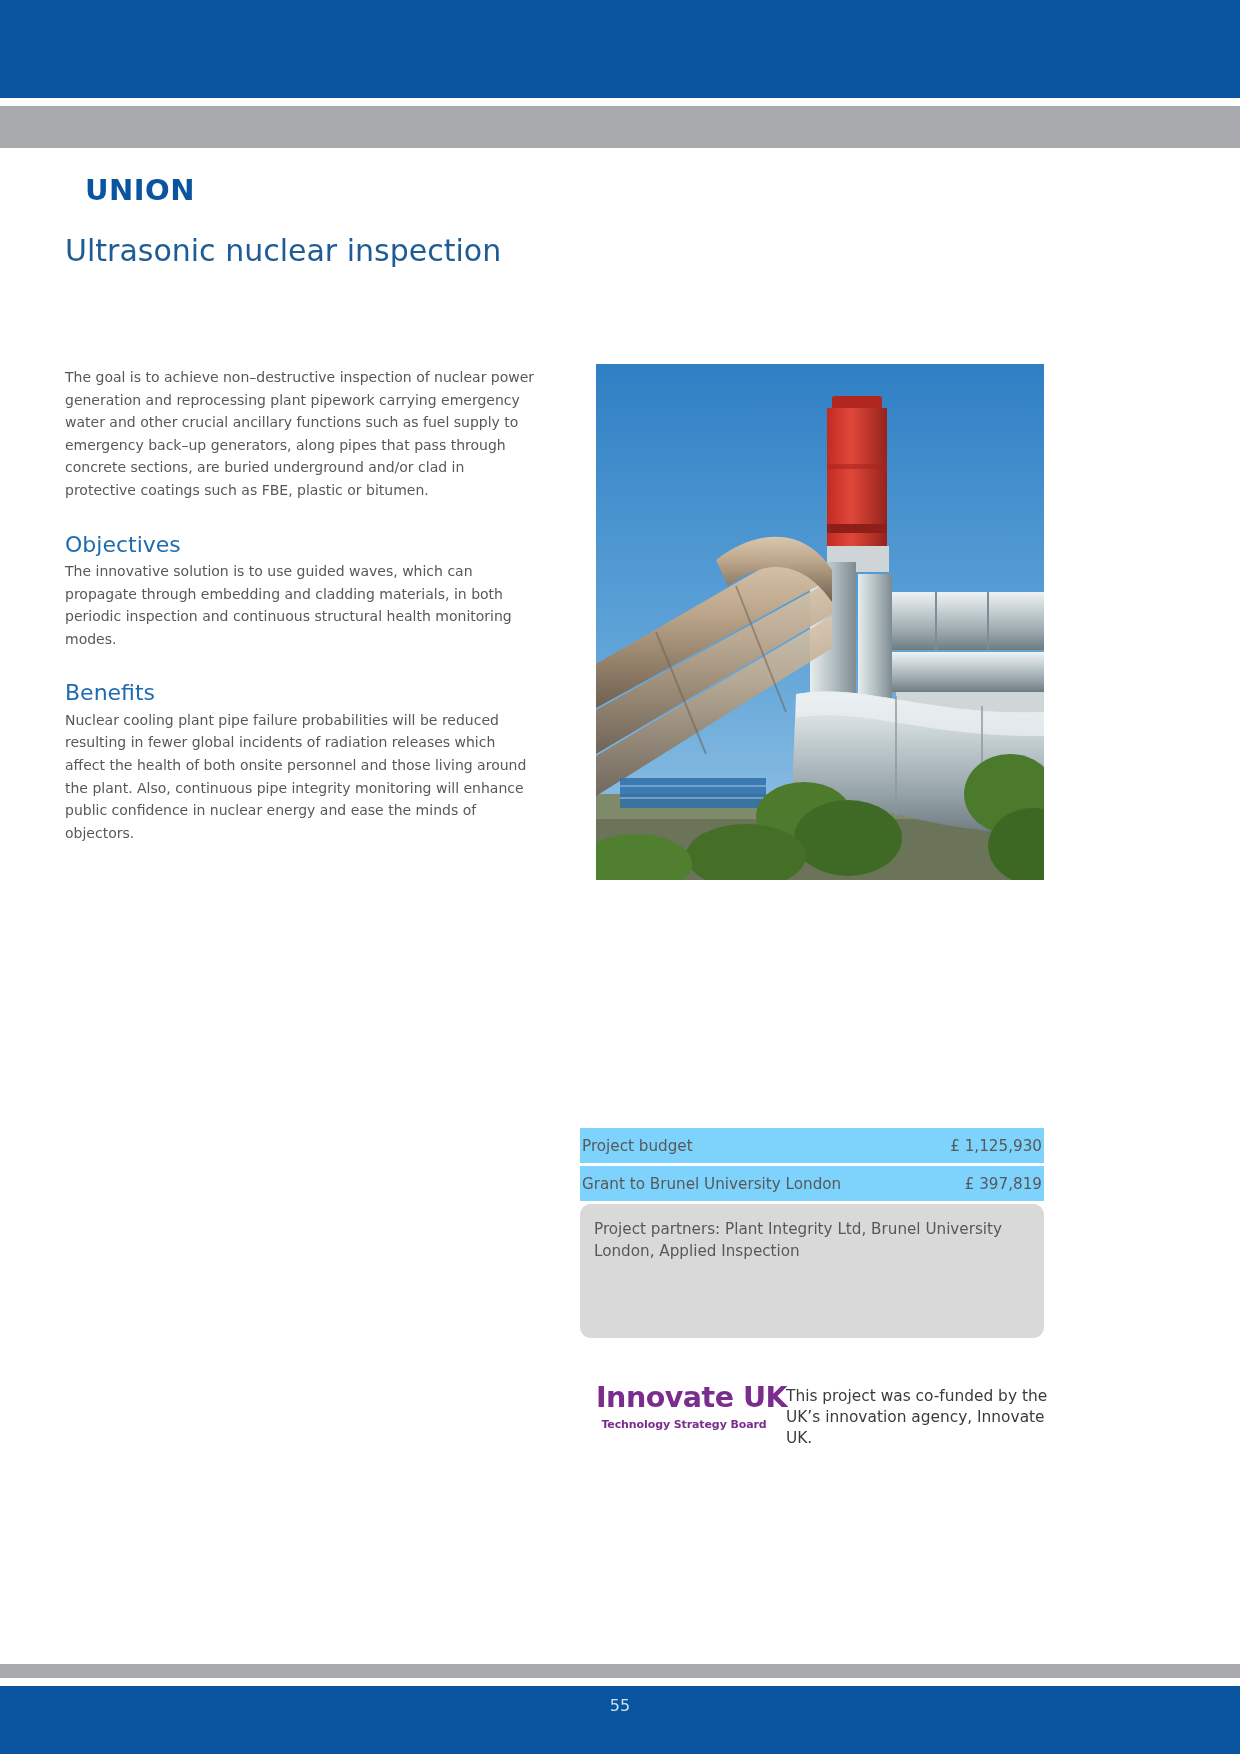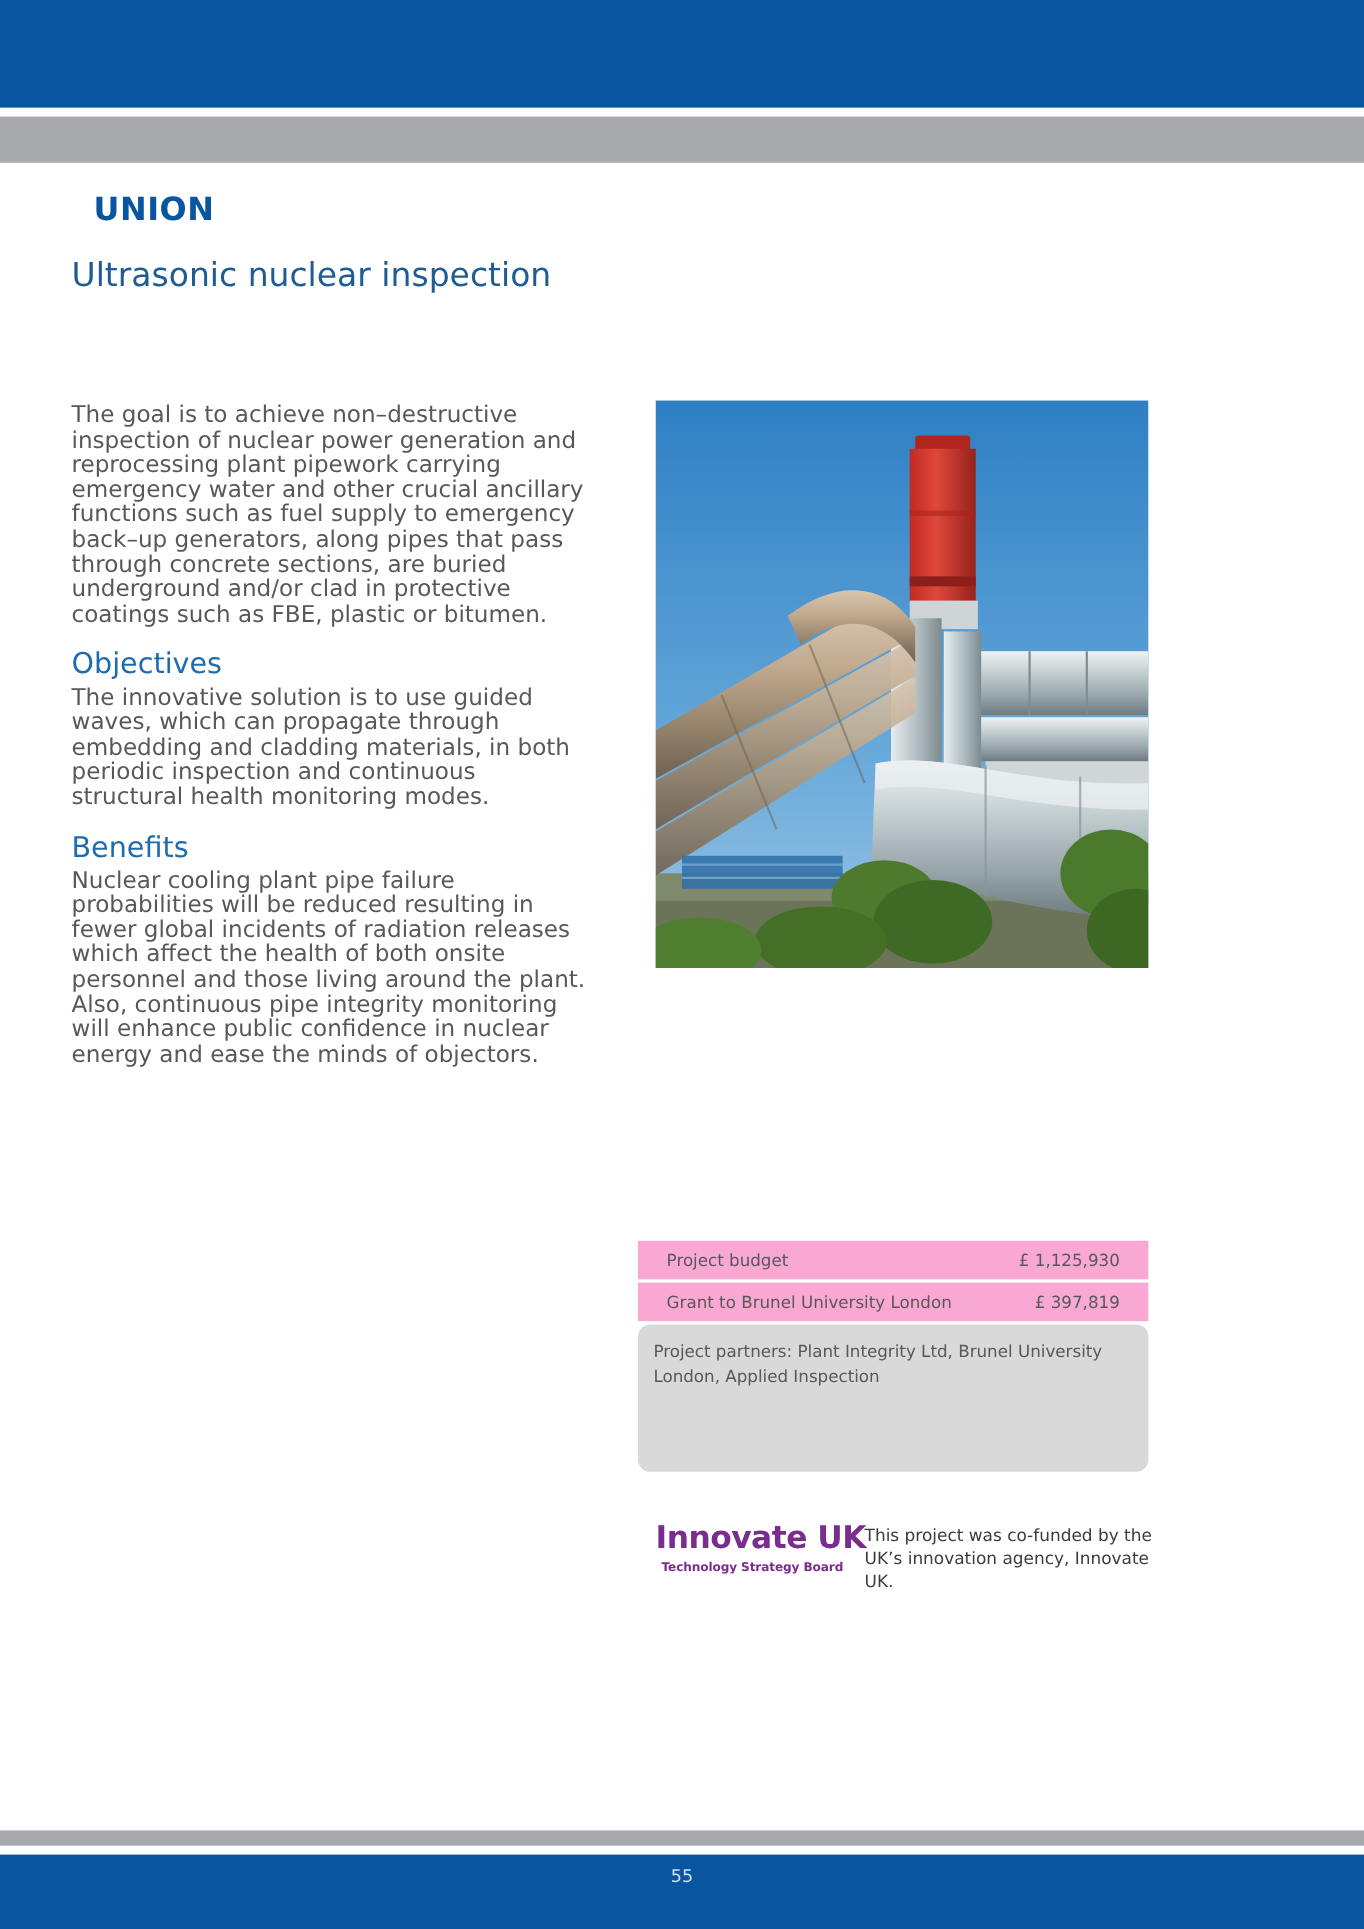--- a/index.html
+++ b/index.html
@@ -56,53 +56,53 @@
   
   .text-col {
     position: absolute; left: 65px; top: 366px;
     width: 470px;
     color: #58585a;
     font-size: 16.1px;
     line-height: 22.6px;
   }
   .text-col p.body {
     color: #58585a;
-    font-size: 21px;
+    font-size: 14px;
     line-height: 22.6px;
     white-space: pre-line;
   }
   .sec-head {
     color: #1f6bb0;
-    font-size: 26px;
+    font-size: 22px;
     font-weight: normal;
     line-height: 1.2;
-    margin-top: 20px;
+    margin-top: 30px;
     margin-bottom: 2px;
   }
 
   
   .photo {
     position: absolute; left: 596px; top: 364px;
     width: 448px; height: 516px;
     overflow: hidden;
     background: #8fb8d8;
   }
   .photo svg { display: block; width: 448px; height: 516px; }
 
   
   .budget {
     position: absolute; left: 580px; top: 1128px;
     width: 464px;
   }
   .budget-row {
-    background: #f9a8d4;
+    background: #7dd3fc;
     height: 35px;
     display: flex;
     align-items: center;
-    padding: 0 26px;
+    padding: 0 2px;
     margin-bottom: 3px;
   }
   .budget-label {
     color: #58585a;
     font-size: 15.2px;
     flex: 1 1 auto;
   }
   .budget-value {
     color: #58585a;
     font-size: 15.2px;

